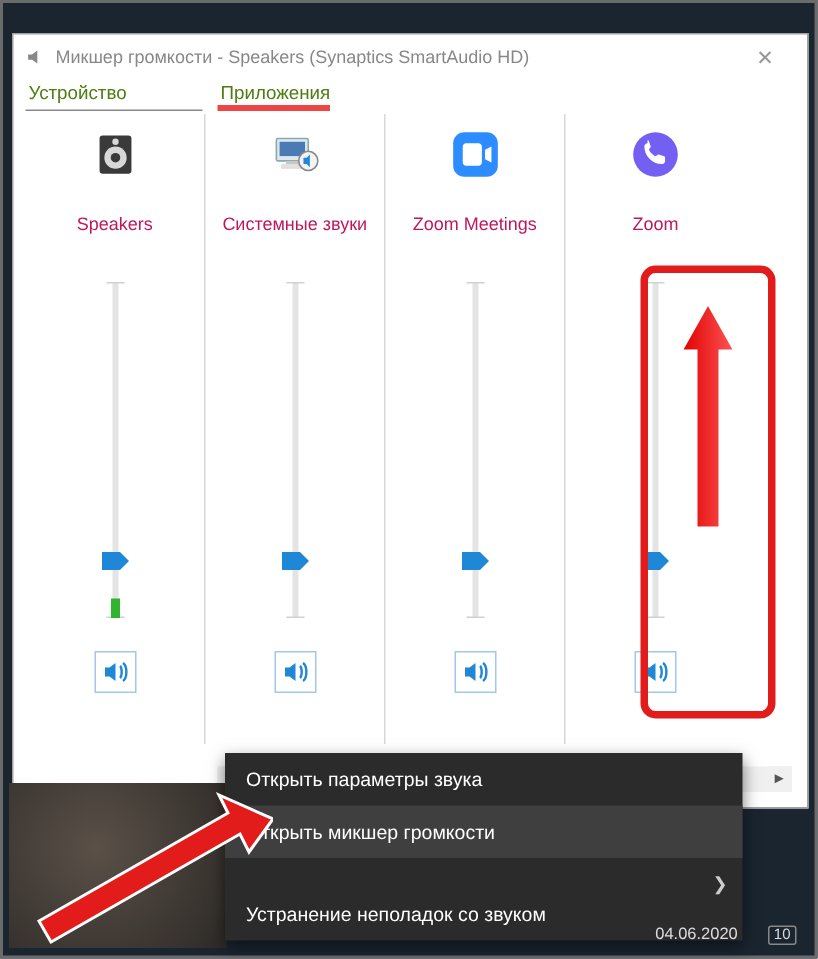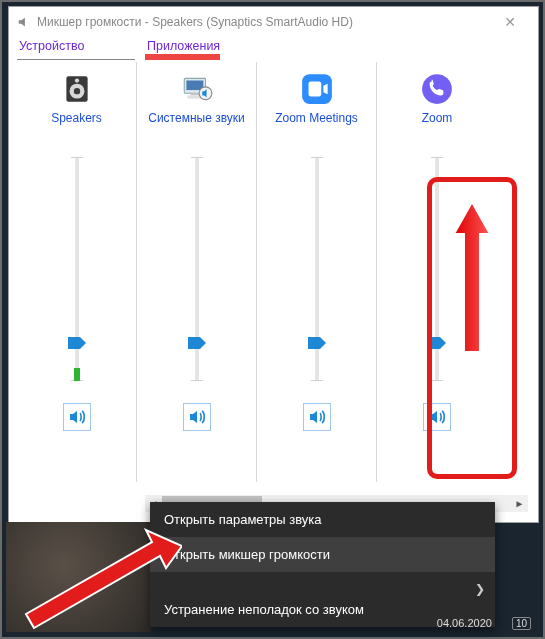--- a/index.html
+++ b/index.html
@@ -1,34 +1,34 @@
 <!DOCTYPE html>
 <html><head>
 <meta charset="utf-8">
 <style>
   * { box-sizing: border-box; font-family: "Segoe UI", Tahoma, sans-serif; }
   body { margin: 0; width: 545px; height: 639px; background: #1a2530; position: relative; overflow: hidden; }
   .frame { position: absolute; inset: 0; border: 2px solid #6b6b6b; background: #1a2530; }
-  .window { position: absolute; left: 6px; top: 4px; width: 531px; height: 517px; background: #fff; border: 1px solid #a0a0a0; }
+  .window { position: absolute; left: 6px; top: 20px; width: 531px; height: 517px; background: #fff; border: 1px solid #a0a0a0; }
   .titlebar { height: 30px; display: flex; align-items: center; padding: 0 8px; color: #888; font-size: 12px; }
   .titlebar .t-ico { width: 14px; height: 14px; margin-right: 6px; }
   .titlebar .spacer { flex: 1; }
   .titlebar .close { width: 40px; text-align: center; color: #999; font-size: 14px; }
   .client { position: absolute; left: 8px; top: 32px; right: 8px; bottom: 8px; }
-  .headers { display: flex; font-size: 12.5px; color: #6d28d9; }
+  .headers { display: flex; font-size: 12.5px; color: #4d7c0f; }
   .headers .h1 { width: 118px; padding-left: 2px; border-bottom: 1px solid #888; padding-bottom: 1px; margin-right: 10px; }
-  .headers .h2 { padding-left: 2px; border-bottom: 6px solid #ef4444; padding-bottom: 1px; flex: 0 0 auto; }
+  .headers .h2 { padding-left: 2px; border-bottom: 4px solid #ef4444; padding-bottom: 1px; flex: 0 0 auto; }
   .lanes { display: flex; height: 420px; margin-top: 2px; }
   .lane { width: 120px; display: flex; flex-direction: column; align-items: center; padding-top: 10px; }
   .lane.device { border-right: 1px solid #d8d8d8; }
   .lane.app { border-right: 1px solid #d8d8d8; }
   .lane:last-child { border-right: none; }
   .appicon { width: 34px; height: 34px; display: flex; align-items: center; justify-content: center; }
   .appicon svg { width: 34px; height: 34px; }
-  .lname { font-size: 12px; color: #1d4ed8; text-align: center; margin-top: 5px; line-height: 14px; min-height: 30px; }
+  .lname { font-size: 12px; color: #be185d; text-align: center; margin-top: 22px; line-height: 14px; min-height: 30px; }
   .slider-wrap { position: relative; width: 40px; height: 240px; margin-top: 8px; display: flex; justify-content: center; }
   .track { position: absolute; left: 50%; transform: translateX(-50%); top: 8px; bottom: 8px; width: 4px; background: #e4e4e4; border-radius: 2px; }
   .track .tick-top,.track .tick-bot { position:absolute; left:-4px; width:12px; height:1px; background:#d0d0d0; }
   .track .tick-top{top:0} .track .tick-bot{bottom:0}
   .meter { position: absolute; bottom: 8px; left: 50%; transform: translateX(-50%); width: 6px; background: #2fb52f; }
   .thumb { position: absolute; left: 50%; transform: translate(-50%, 50%); width: 18px; height: 12px; }
   .thumb svg { width: 18px; height: 12px; display: block; }
   .mute { margin-top: 14px; width: 28px; height: 28px; border: 1px solid #9fc8ec; display:flex; align-items:center; justify-content:center; }
   .mute svg { width: 18px; height: 18px; }
   .scrollband { position: absolute; left: 128px; right: 2px; bottom: 2px; height: 17px; background: #f0f0f0; display: flex; align-items: center; }

